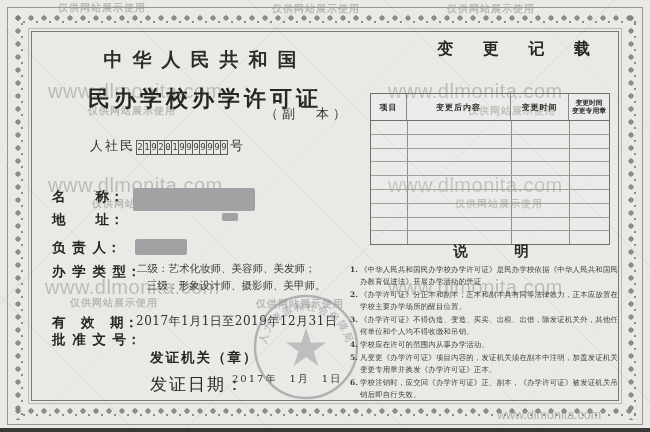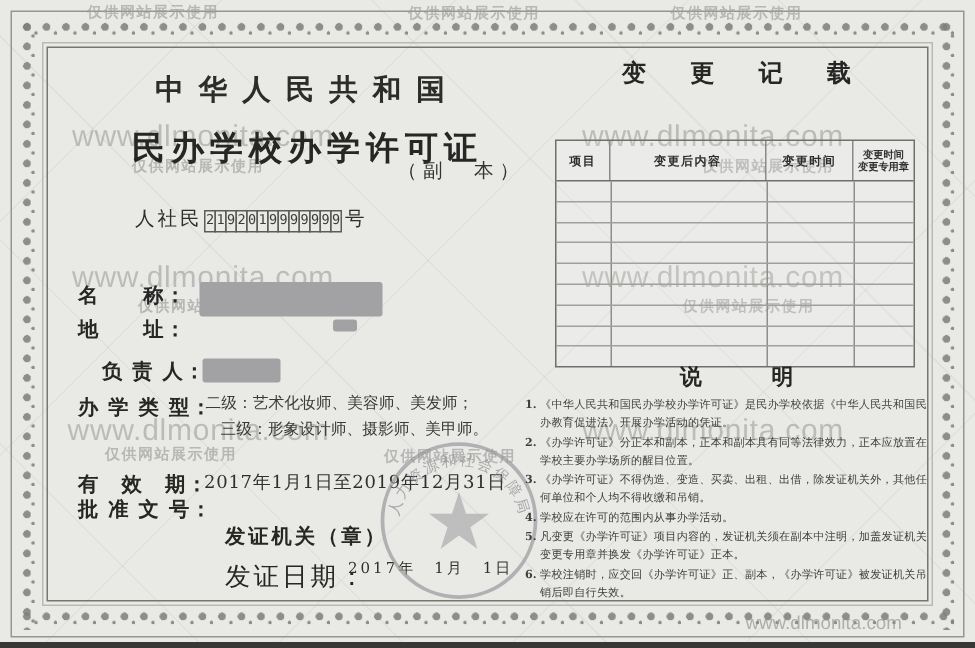--- a/index.html
+++ b/index.html
@@ -46,21 +46,21 @@
     font-size:9px;line-height:13px;text-align:center;color:#3c3c3a;letter-spacing:0;font-family:"DejaVu Sans Mono",monospace;}
   .fld-label{position:absolute;left:52px;font-size:13.5px;font-weight:600;color:#262624;letter-spacing:1px;white-space:nowrap;}
   .fld-value{position:absolute;font-size:10.5px;color:#3a3a38;white-space:nowrap;}
   .redact{position:absolute;background:#a2a2a4;border-radius:2px;}
   .validity-value{position:absolute;left:136px;top:313px;font-size:12px;color:#30302e;letter-spacing:.5px;}
   .issuer{position:absolute;left:150px;top:349px;font-size:13.5px;font-weight:600;letter-spacing:2px;color:#262624;}
   .issue-date-label{position:absolute;left:150px;top:373px;font-size:17px;font-weight:400;letter-spacing:2px;color:#262624;}
   .issue-date-value{position:absolute;left:232px;top:372px;font-size:10px;color:#30302e;letter-spacing:2px;}
   .seal{position:absolute;left:248px;top:289px;opacity:.8;}
   
-  .t-change{position:absolute;left:380px;top:39px;width:222px;text-align:center;
+  .t-change{position:absolute;left:380px;top:39px;width:222px;text-align:right;
     font-size:16px;font-weight:bold;letter-spacing:12px;color:#262624;text-indent:12px;}
   .chg-table{position:absolute;left:370px;top:93px;width:238px;border:1px solid #6f6f6b;background:rgba(255,255,255,.12);}
   .chg-header{display:grid;grid-template-columns:36px 104px 58px 40px;border-bottom:1px solid #6f6f6b;height:26px;}
   .chg-header .hc{display:flex;align-items:center;justify-content:center;text-align:center;
     font-size:8px;font-weight:600;color:#2e2e2c;letter-spacing:1px;border-right:1px solid #8a8a86;white-space:pre-line;line-height:1.25;}
   .chg-header .hc:last-child{border-right:none;font-size:6.8px;letter-spacing:0;}
   .chg-body{position:relative;
     background-image:linear-gradient(#8e8e8a,#8e8e8a),linear-gradient(#8e8e8a,#8e8e8a),linear-gradient(#8e8e8a,#8e8e8a);
     background-size:1px 100%,1px 100%,1px 100%;background-position:36px 0,140px 0,198px 0;background-repeat:no-repeat;}
   .chg-row{height:12.8px;border-bottom:1px solid #a0a09c;}
@@ -107,21 +107,21 @@
   <div class="t-copy">（副　本）</div>
 
   <div class="serial">
     <span>人社民</span><span class="boxes" id="serial-boxes"><span class="bx">2</span><span class="bx">1</span><span class="bx">9</span><span class="bx">2</span><span class="bx">0</span><span class="bx">1</span><span class="bx">9</span><span class="bx">9</span><span class="bx">9</span><span class="bx">9</span><span class="bx">9</span><span class="bx">9</span><span class="bx">9</span></span><span>号</span>
   </div>
 
   <div class="fld-label" style="top:188px;">名　　称：</div>
   <div class="redact" style="left:133px;top:188px;width:122px;height:23px;"></div>
   <div class="fld-label" style="top:211px;">地　　址：</div>
   <div class="redact" style="left:222px;top:213px;width:16px;height:8px;"></div>
-  <div class="fld-label" style="top:239px;margin-left:16px;">负 责 人：</div>
+  <div class="fld-label" style="top:239px;">负 责 人：</div>
   <div class="redact" style="left:135px;top:239px;width:52px;height:16px;"></div>
 
   <div class="fld-label" style="top:263px;">办 学 类 型：</div>
   <div class="fld-value" style="left:147px;top:279px;">三级：形象设计师、摄影师、美甲师。</div>
   <div class="fld-value" style="left:137px;top:262px;">二级：艺术化妆师、美容师、美发师；</div>
 
   <div class="fld-label" style="top:291px;margin-top:40px;">批 准 文 号：</div>
   <div class="fld-label" style="top:314px;">有　效　期：</div>
   <div class="validity-value">2017年1月1日至2019年12月31日</div>
 

